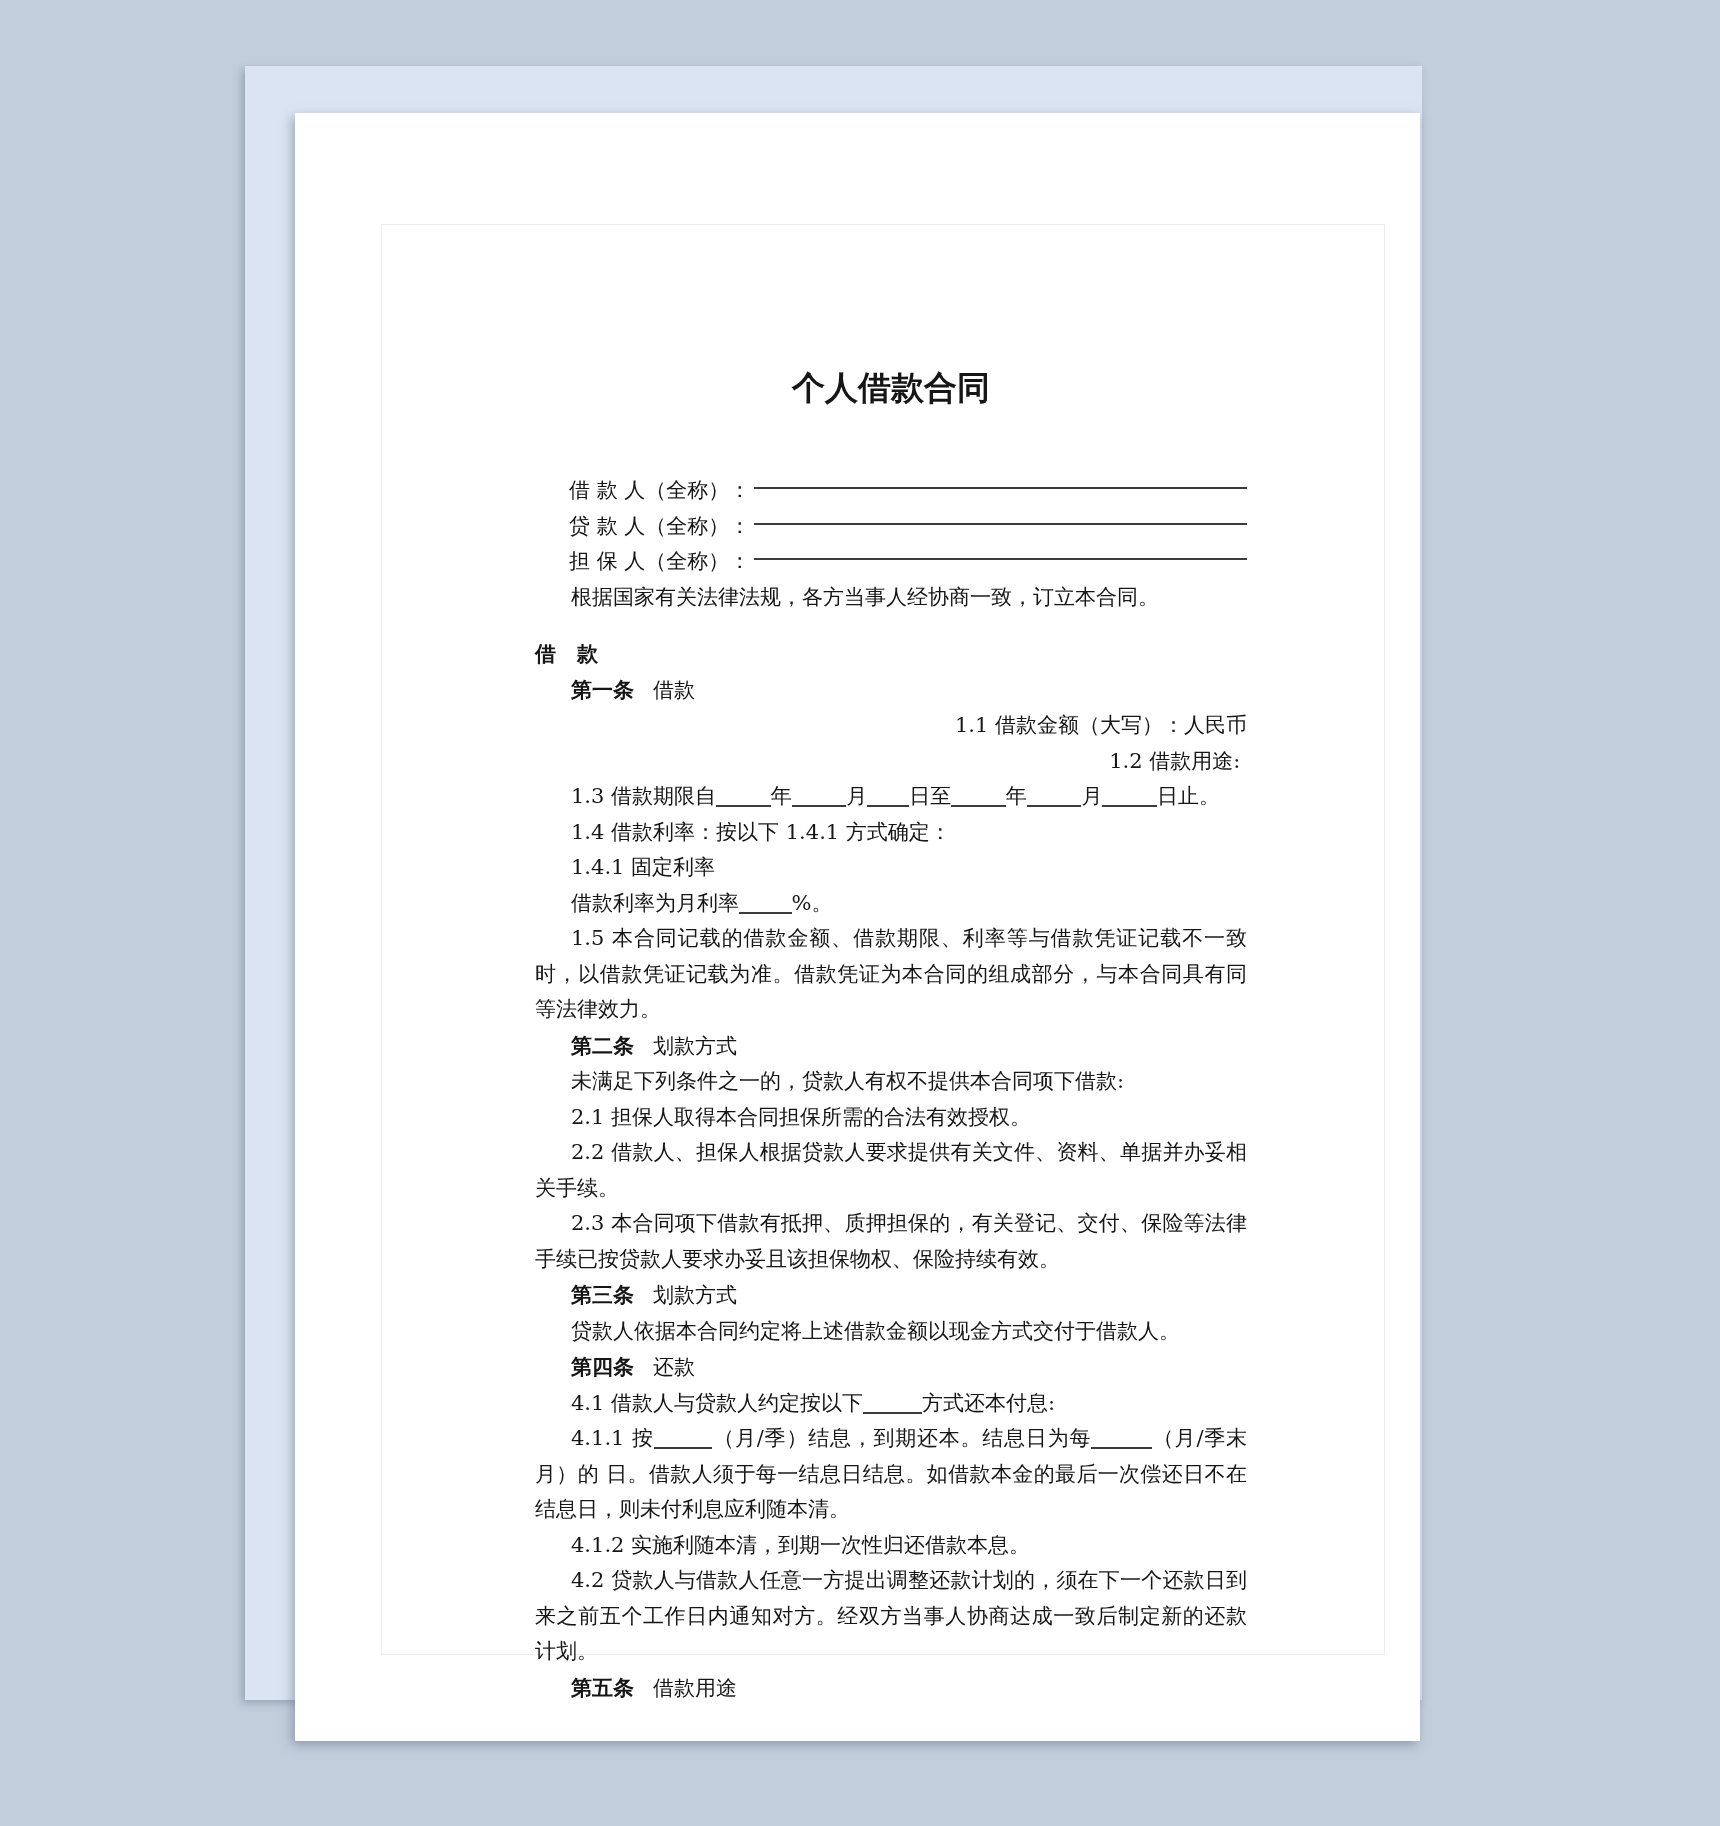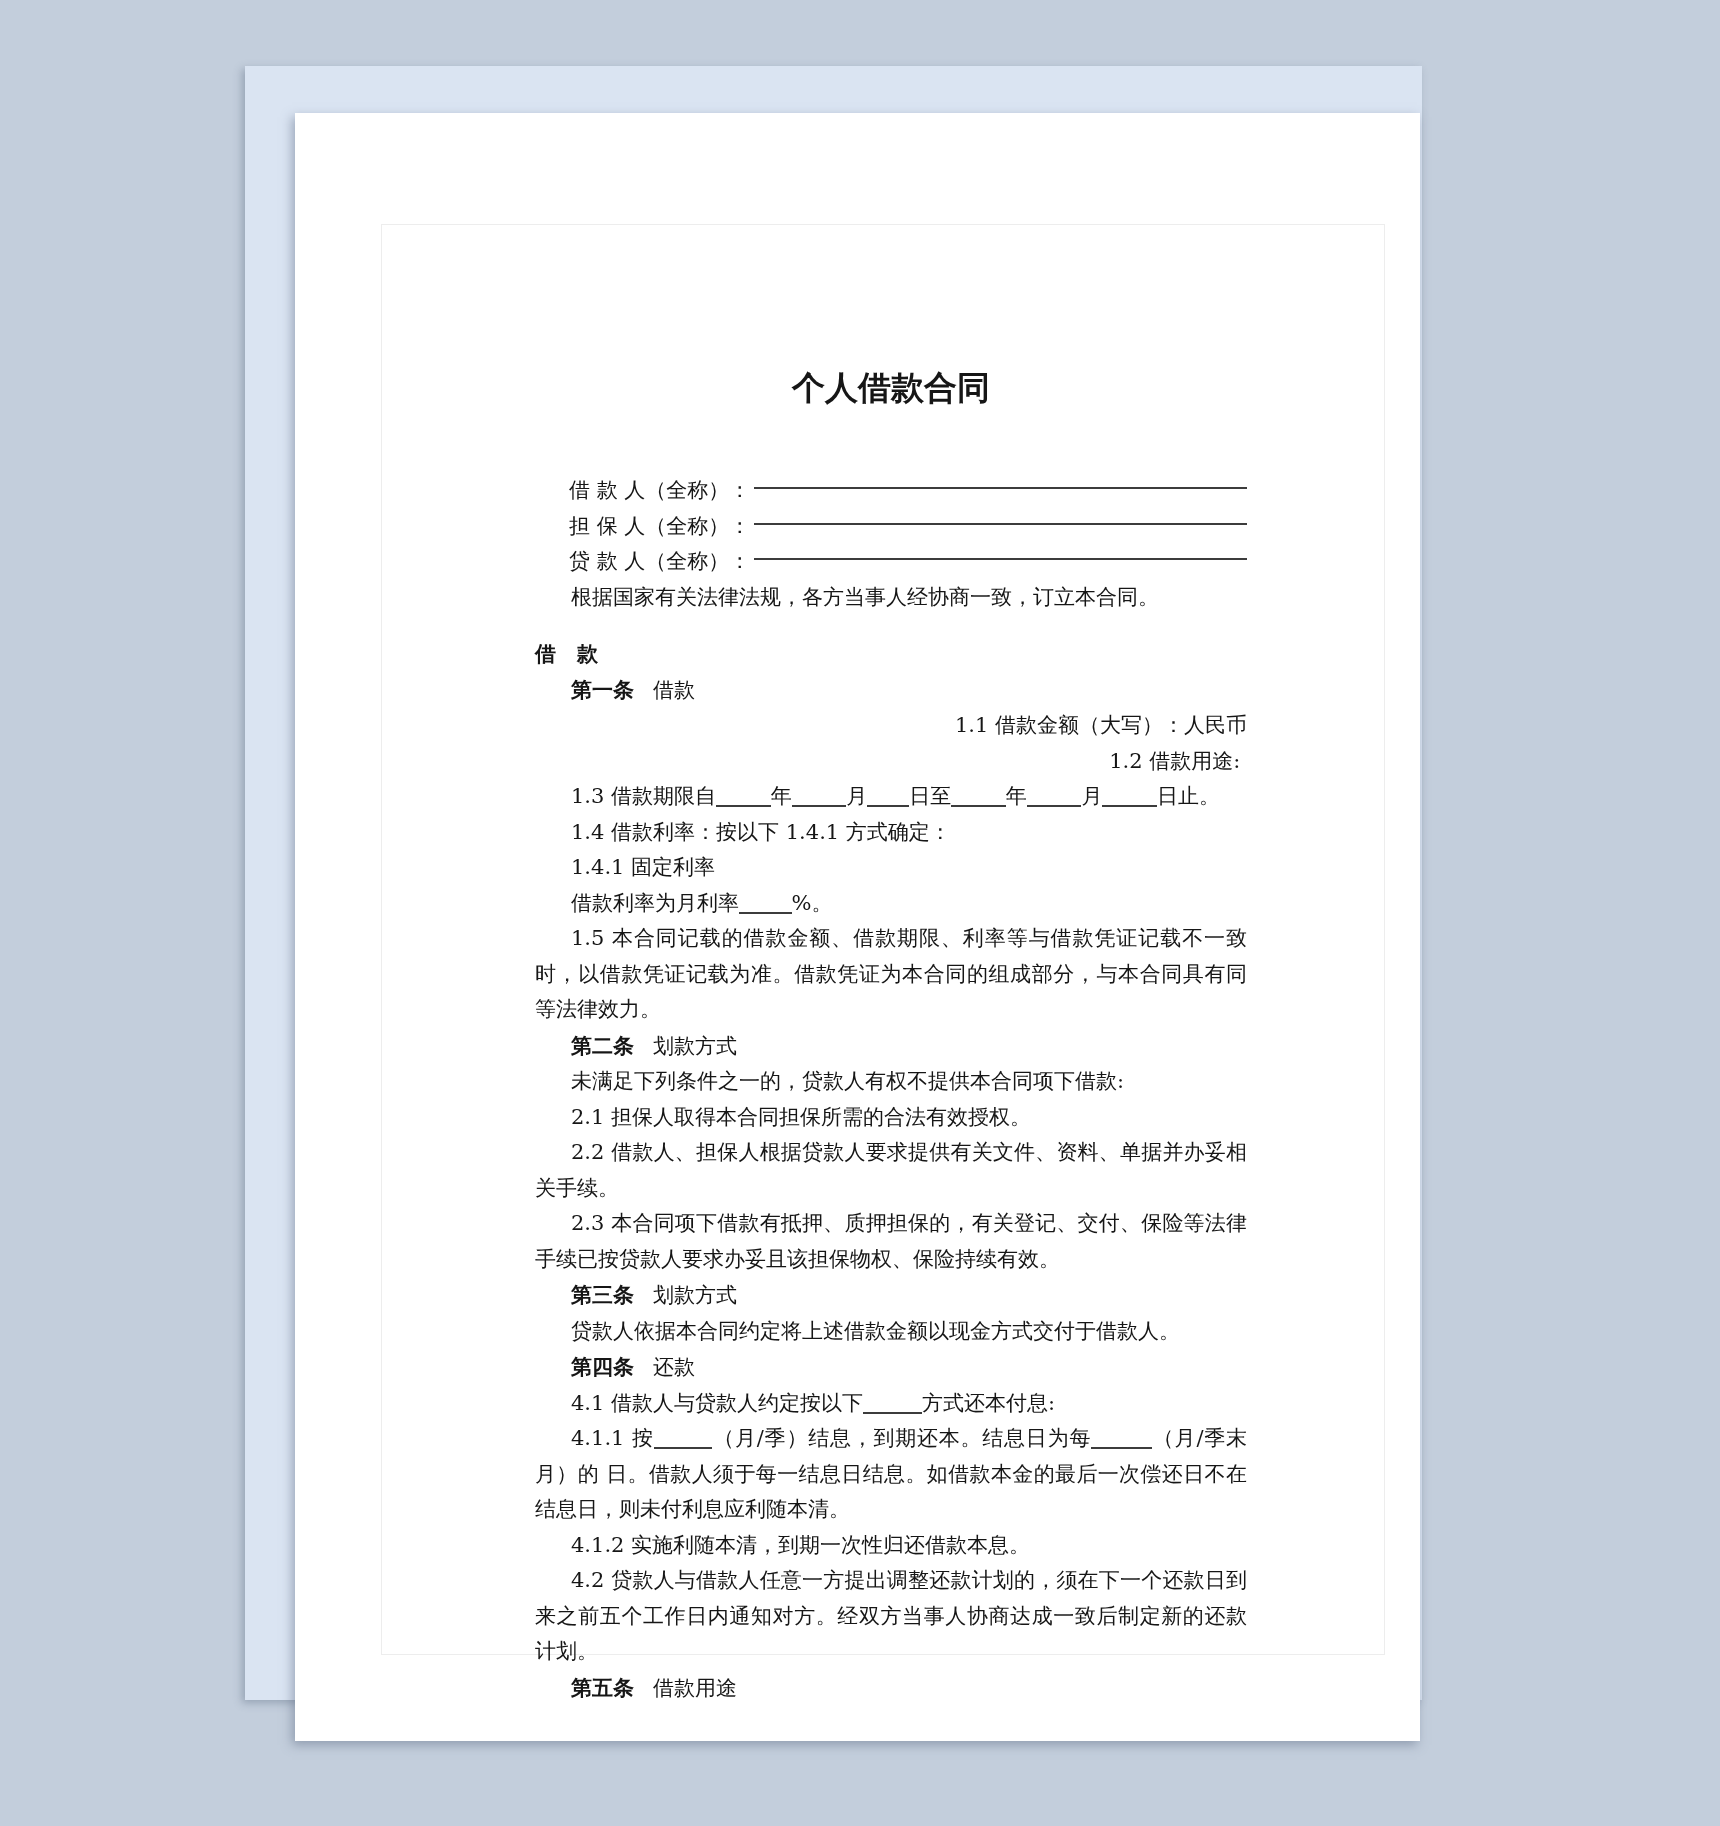--- a/index.html
+++ b/index.html
@@ -52,25 +52,25 @@
   <div class="page">
     <div class="frame"></div>
     <div class="doc">
       <h1 class="title">个人借款合同</h1>
       <div class="parties">
           <div class="party-row">
             <span class="party-label">借 款 人（全称）：</span>
             <span class="fill-line"></span>
           </div>
           <div class="party-row">
-            <span class="party-label">担 保 人（全称）：</span>
+            <span class="party-label">贷 款 人（全称）：</span>
             <span class="fill-line"></span>
           </div>
           <div class="party-row">
-            <span class="party-label">贷 款 人（全称）：</span>
+            <span class="party-label">担 保 人（全称）：</span>
             <span class="fill-line"></span>
           </div>
         </div>
       <p class="intro">根据国家有关法律法规，各方当事人经协商一致，订立本合同。</p>
       <div class="blocks">
           <p class="center-h">借　款</p>
           <p class="clause"><span class="num">第一条</span><span>借款</span></p>
           <div class="fill-row">
             <span class="ftext">1.1 借款金额（大写）：人民币</span>
             <span class="fill-line"></span>

